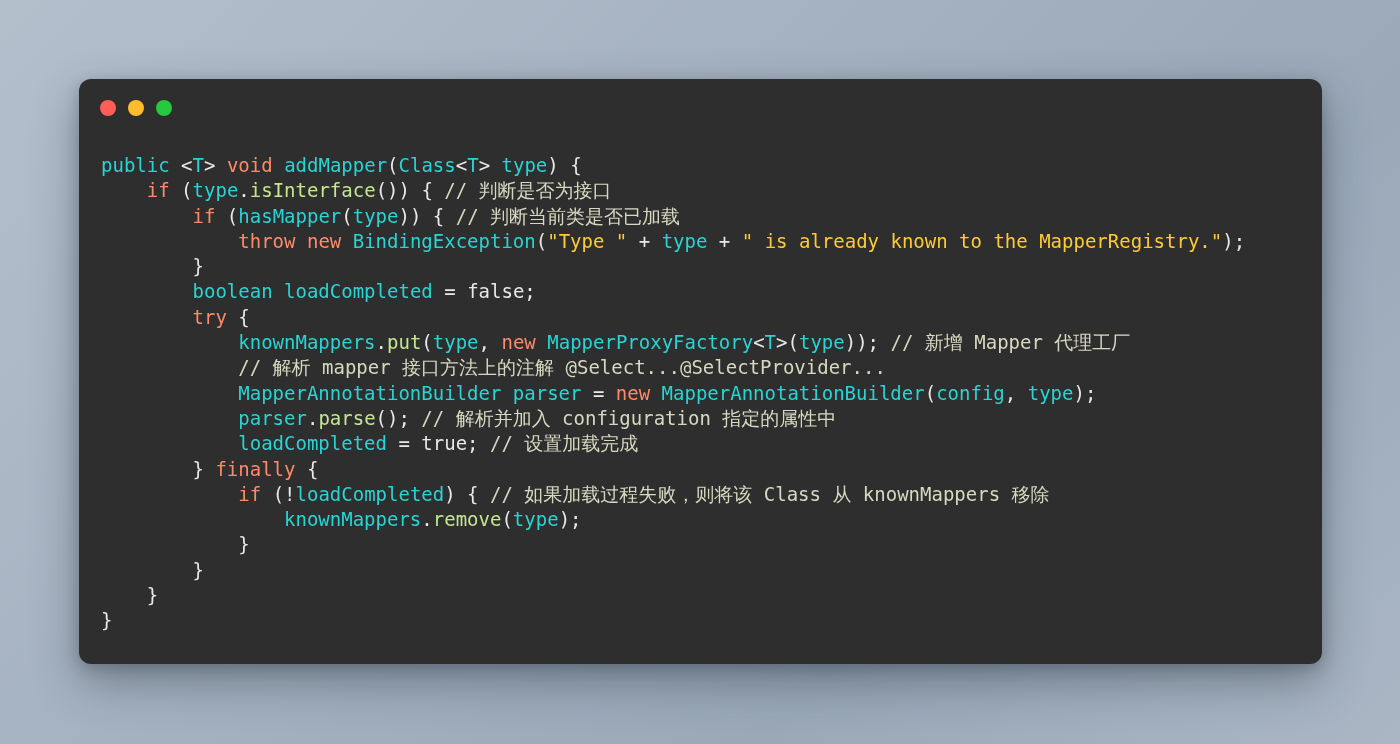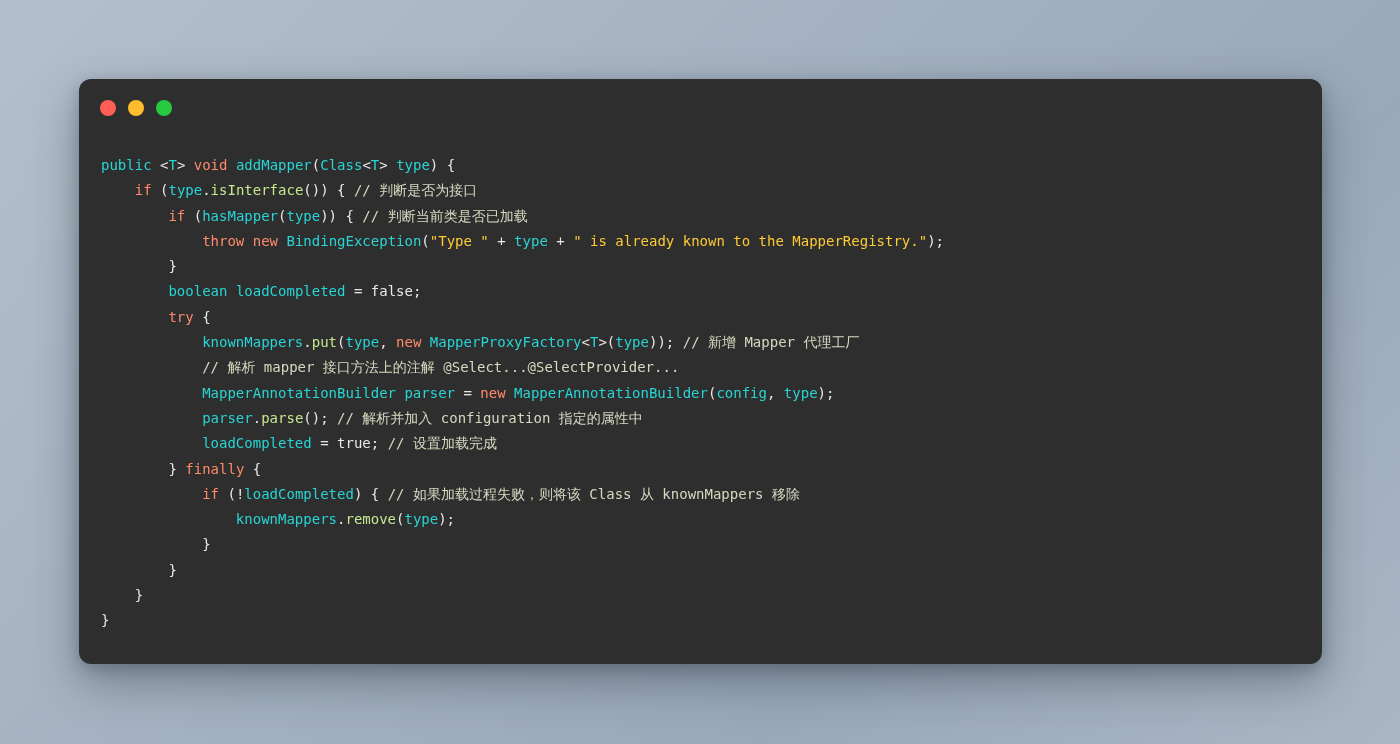--- a/index.html
+++ b/index.html
@@ -59,21 +59,21 @@
     top: 58px;
     right: 0;
     bottom: 0;
     padding: 16px 18px 18px 22px;
     box-sizing: border-box;
     overflow: hidden;
   }
   pre.code {
     margin: 0;
     font-family: "DejaVu Sans Mono", monospace;
-    font-size: 14px;
+    font-size: 19px;
     line-height: 25.3px;
     color: #e6e6e6;
     white-space: pre;
     letter-spacing: 0px;
     -webkit-font-smoothing: antialiased;
   }
   
   .t-kw   { color: #ff8a6a; }  
   .t-type { color: #29d4d4; }  
   .t-fn   { color: #c3e88d; }  

